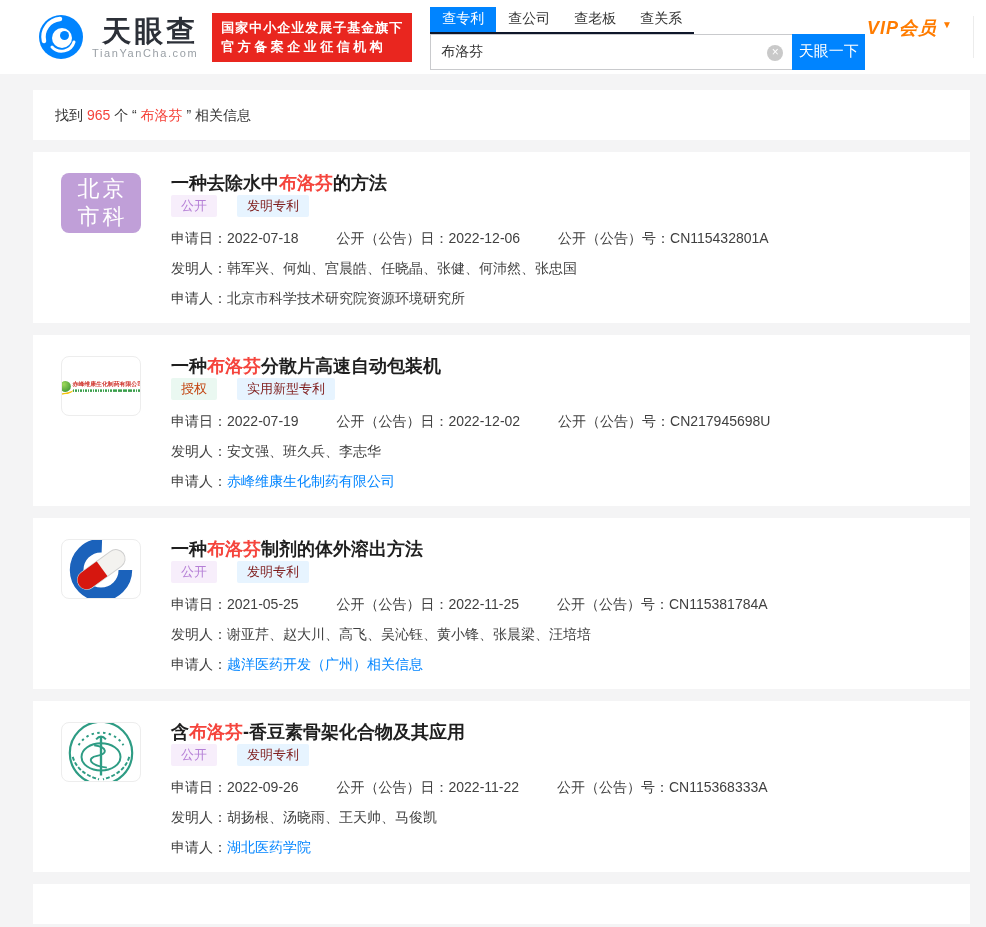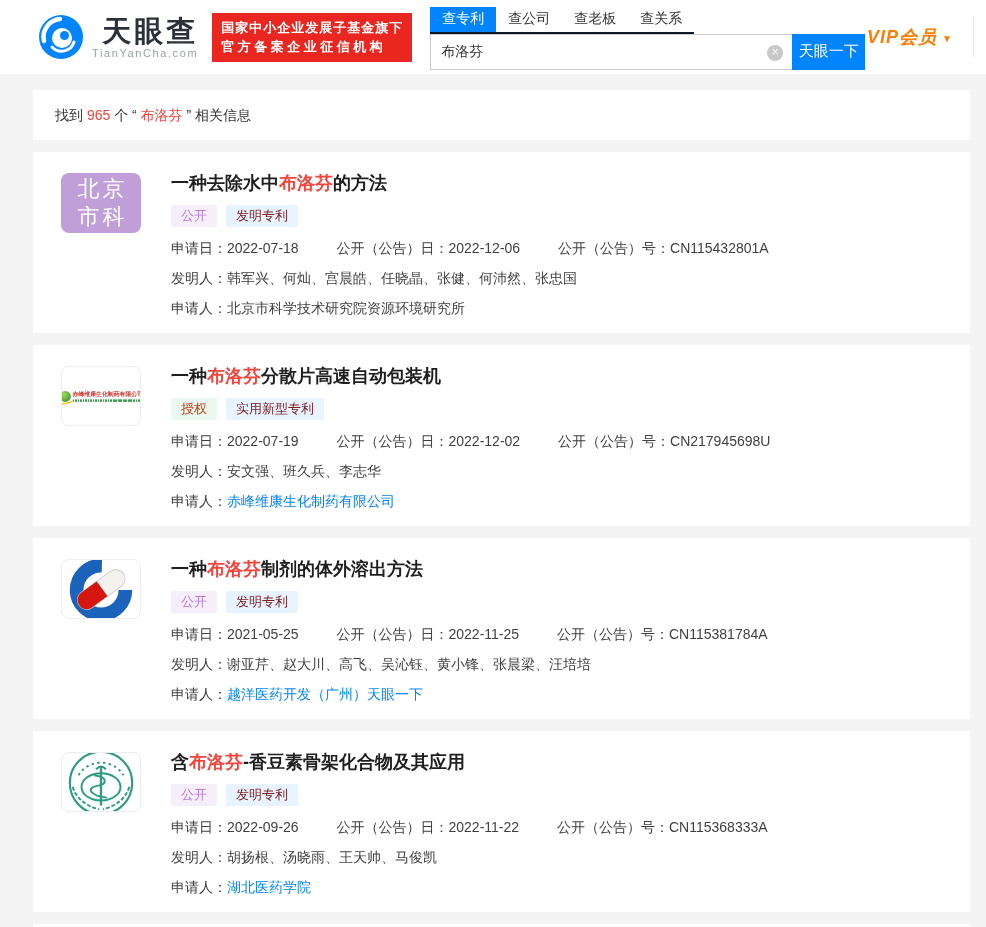--- a/index.html
+++ b/index.html
@@ -17,21 +17,21 @@
 .badge div:last-child { letter-spacing:3.5px; }
 .search-area { margin-left:18px; padding-top:2px; }
 .tabs { display:inline-flex; border-bottom:2px solid #0f172a; }
 .tab { font-size:14px; padding:3px 12px 4px; color:#333; cursor:pointer; }
 .tab.active { background:#0084ff; color:#fff; }
 .search-row { display:flex; }
 .input-wrap { position:relative; width:362px; height:36px; background:#fff; border:1px solid #c9cacd; border-right:none; display:flex; align-items:center; }
 .search-input { border:none; outline:none; width:100%; height:100%; padding:0 32px 0 10px; font-size:14px; color:#333; font-family:inherit; }
 .clear { position:absolute; right:9px; top:10px; width:16px; height:16px; background:#c9c9c9; color:#fff; border-radius:50%; font-size:12px; line-height:15px; text-align:center; cursor:pointer; }
 .search-btn { width:73px; height:36px; background:#0084ff; color:#fff; border:none; font-size:15px; cursor:pointer; font-family:inherit; }
-.vip { margin-left:auto; margin-right:12px; display:flex; align-items:center; color:#ff7c00; font-weight:bold; font-style:italic; font-size:18px; cursor:pointer; border-right:1px solid #ececec; padding-right:20px; height:42px; letter-spacing:1px; }
+.vip { margin-left:auto; margin-right:12px; display:flex; color:#ff7c00; font-weight:bold; font-style:italic; font-size:18px; cursor:pointer; border-right:1px solid #ececec; padding-right:20px; height:42px; letter-spacing:1px; }
 .caret { font-size:10px; font-style:normal; margin-left:5px; margin-top:3px; }
 
 
 .content { margin-left:33px; width:937px; }
 .result-bar { margin-top:16px; background:#fff; height:50px; line-height:50px; padding:0 22px; font-size:14px; color:#333; }
 .red { color:#f5443c; }
 
 .card { margin-top:12px; background:#fff; display:flex; padding:17px 30px 16px 28px; }
 .avatar { flex:0 0 80px; width:80px; height:60px; border-radius:8px; margin-right:30px; margin-top:4px; overflow:hidden; cursor:pointer; }
 .avatar-text { background:#c09fd8; color:#fff; display:flex; flex-direction:column; align-items:center; justify-content:center; font-size:22px; line-height:28px; letter-spacing:3px; padding-left:3px; }
@@ -40,21 +40,21 @@
 .cf-logo { display:flex; align-items:center; transform:scale(0.84); white-space:nowrap; }
 .cf-ball { width:13px; height:13px; border-radius:50%; background:radial-gradient(circle at 35% 30%, #9fd95a, #2e8b2e); position:relative; flex:0 0 13px; margin-right:2px; }
 .cf-ball::after { content:""; position:absolute; left:-3px; bottom:-3px; width:19px; height:6px; border-radius:50%; border-bottom:2px solid #f4c20d; transform:rotate(-10deg); }
 .cf-col { display:flex; flex-direction:column; }
 .cf-text { font-size:7px; color:#d0342c; font-weight:bold; }
 .cf-sub { height:3px; margin-top:1px; background:repeating-linear-gradient(90deg,#3a9e4b 0 2px,transparent 2px 3px); }
 
 .card-body { flex:1; padding-top:2px; }
 .title { font-size:18px; color:#1f1f1f; font-weight:bold; line-height:24px; cursor:pointer; }
 .title .hl { color:#f5443c; }
-.tags { margin-top:10px; display:flex; gap:9px; height:22px; }
+.tags { display:flex; gap:20px; height:22px; }
 .tag { font-size:13px; padding:2px 10px; border-radius:2px; line-height:18px; }
 .tag-purple { color:#b57fd6; background:#f7eefb; }
 .tag-green  { color:#c2410c; background:#eaf8f1; }
 .tag-blue   { color:#7f1d1d; background:#e7f4ff; }
 .meta { margin-top:12px; font-size:14px; color:#404040; line-height:18px; }
 .pair { margin-right:34px; }
 .link { color:#0084ff; text-decoration:none; cursor:pointer; }
 .peek { margin-top:12px; background:#fff; height:40px; }
 </style>
 </head>
@@ -169,21 +169,21 @@
       <div class="tags">
         <span class="tag tag-purple">公开</span>
         <span class="tag tag-blue">发明专利</span>
       </div>
       <div class="meta">
         <span class="pair"><span>申请日：</span><span>2021-05-25</span></span>
         <span class="pair"><span>公开（公告）日：</span><span>2022-11-25</span></span>
         <span class="pair"><span>公开（公告）号：</span><span>CN115381784A</span></span>
       </div>
       <div class="meta"><span>发明人：</span><span>谢亚芹、赵大川、高飞、吴沁钰、黄小锋、张晨梁、汪培培</span></div>
-      <div class="meta"><span>申请人：</span><a class="link">越洋医药开发（广州）天眼一下</a></div>
+      <div class="meta"><span>申请人：</span><a class="link">越洋医药开发（广州）相关信息</a></div>
     </div>
   </div>
 
   <div class="card">
     <div class="avatar avatar-box">
       <svg viewBox="0 0 80 80">
         <circle cx="40" cy="41" r="32" fill="none" stroke="#2e9c84" stroke-width="2.2"></circle>
         <path d="M17 33 A27 27 0 0 1 63 33" fill="none" stroke="#2e9c84" stroke-width="2" stroke-dasharray="2.5 3.4"></path>
         <ellipse cx="40" cy="45" rx="20" ry="14" fill="none" stroke="#2e9c84" stroke-width="2"></ellipse>
         <path d="M40 24 V64" stroke="#2e9c84" stroke-width="2.4" fill="none"></path>

